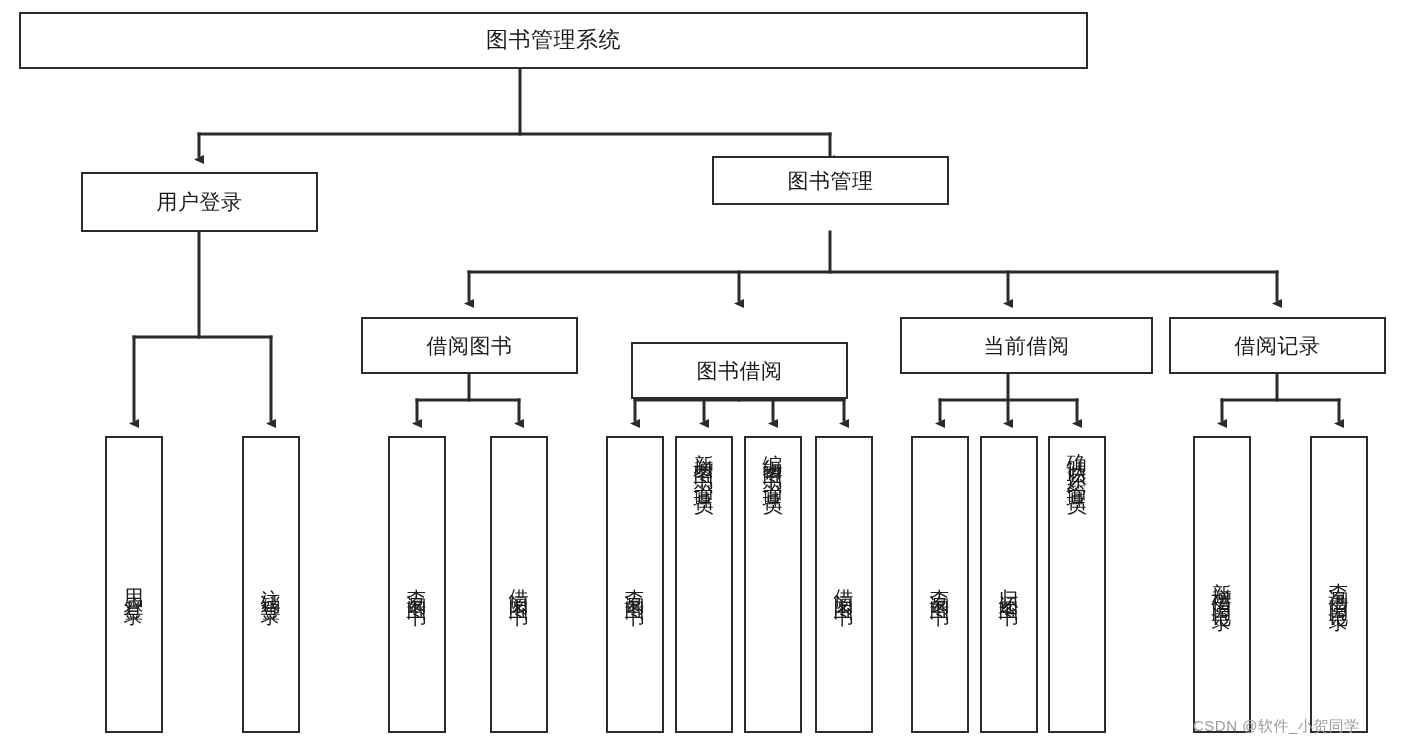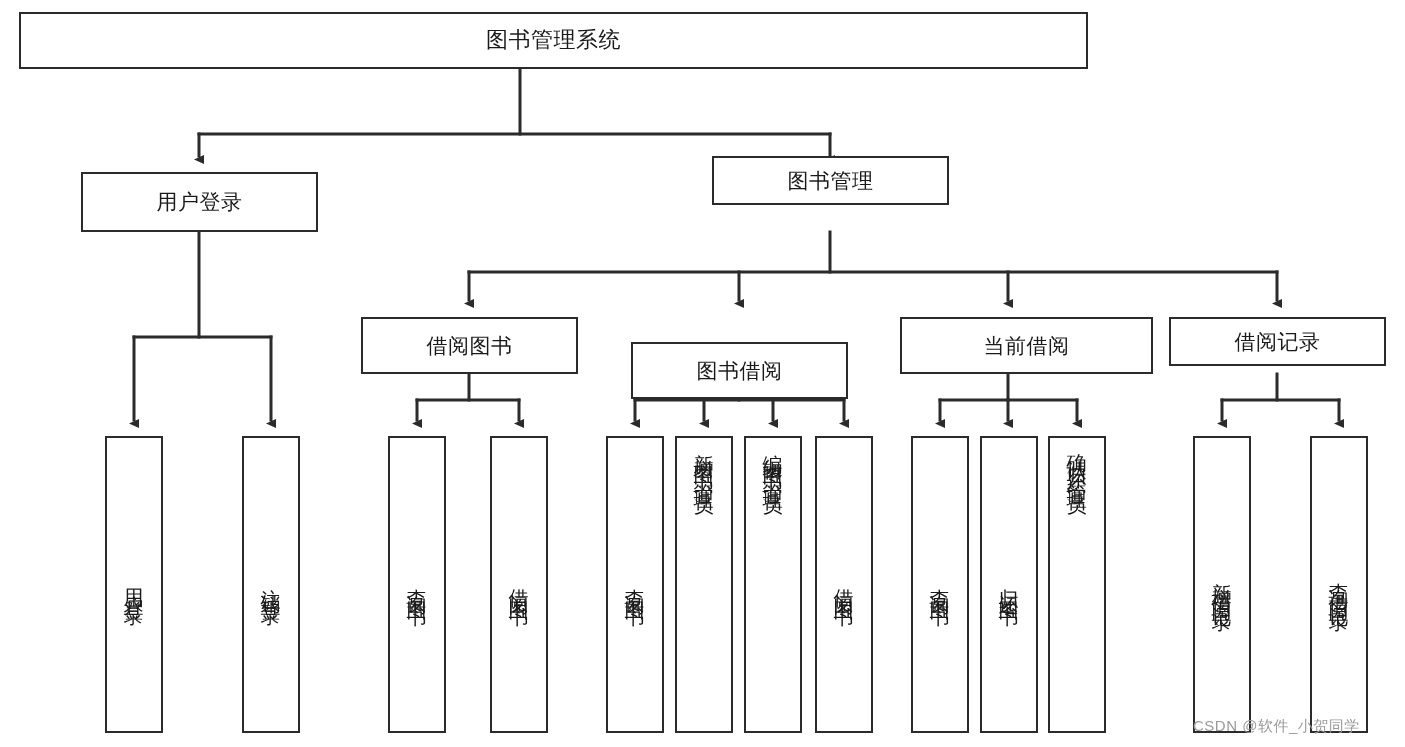--- a/index.html
+++ b/index.html
@@ -147,21 +147,21 @@
   </div>
 
   <div class="node horiz" style="left:631px; top:317px; width:217px; height:57px;margin-top:25px;">
     <span class="label">图书借阅</span>
   </div>
 
   <div class="node horiz" style="left:900px; top:317px; width:253px; height:57px;">
     <span class="label">当前借阅</span>
   </div>
 
-  <div class="node horiz" style="left:1169px; top:317px; width:217px; height:49px;">
+  <div class="node horiz" style="left:1169px; top:317px; width:217px; height:57px;">
     <span class="label">借阅记录</span>
   </div>
 
   <div class="node vert mid" style="left:105px; top:436px; width:58px; height:297px;">
     <span class="label">用户登录</span>
   </div>
 
   <div class="node vert mid" style="left:242px; top:436px; width:58px; height:297px;">
     <span class="label">注销登录</span>
   </div>

